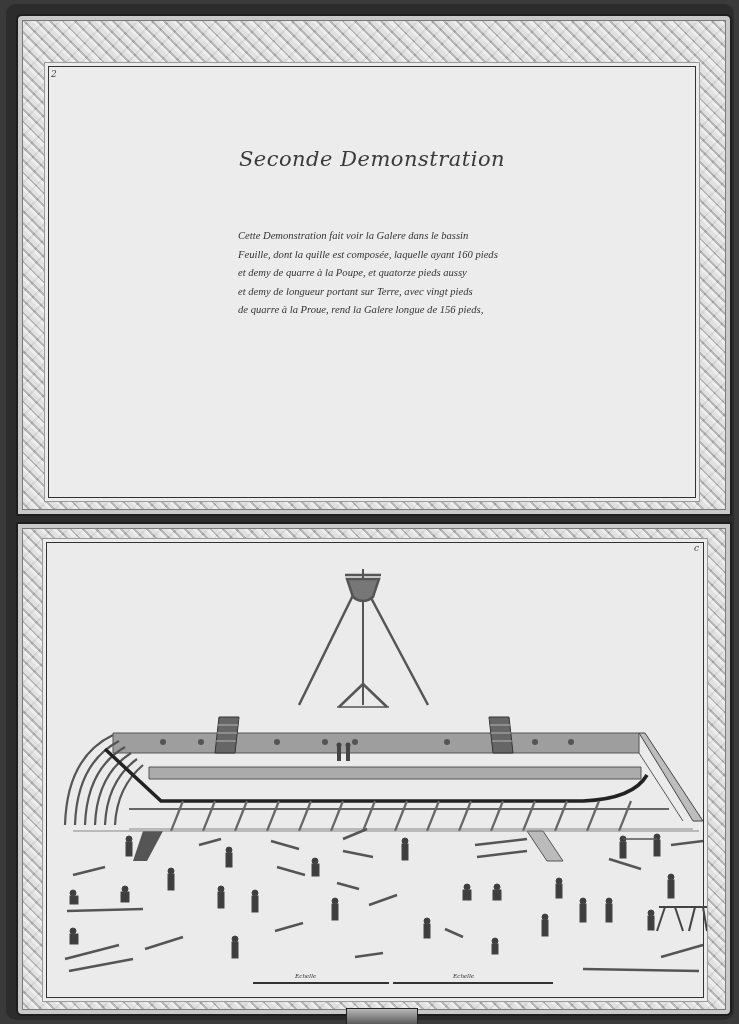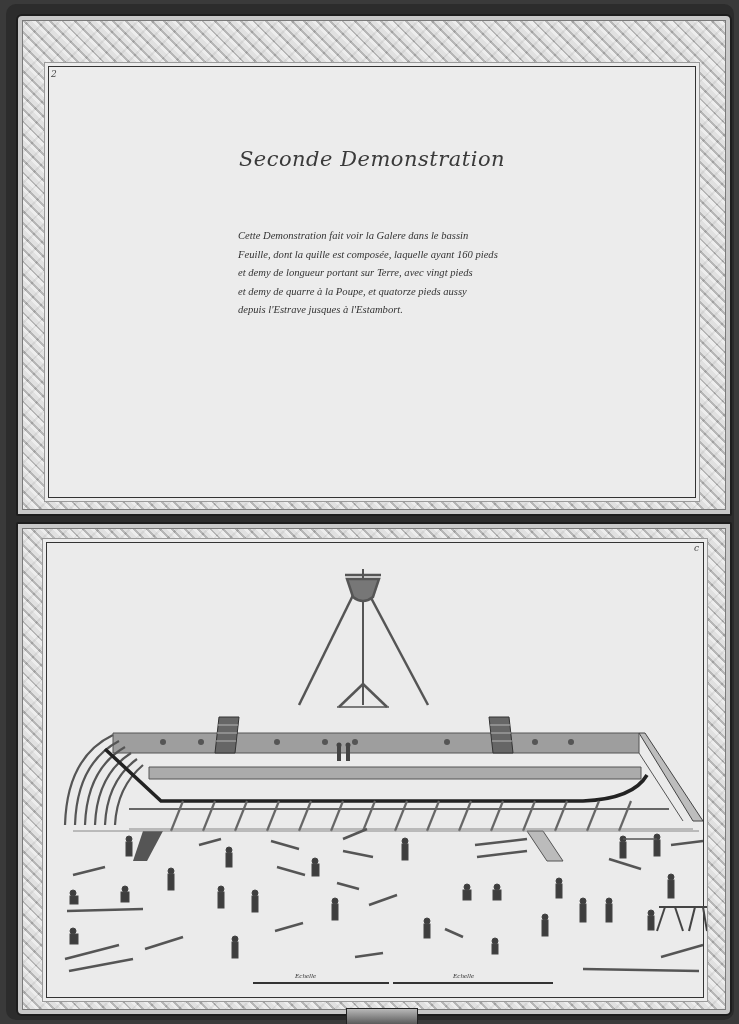--- a/index.html
+++ b/index.html
@@ -66,23 +66,23 @@
 <div class="album">
 
   <div class="page top">
     <div class="ornament"></div>
     <div class="plate">
       <span class="pagenum" style="left:6px;top:6px;">2</span>
       <div class="title">Seconde Demonstration</div>
       <div class="body-text">
         <span class="line">Cette Demonstration fait voir la Galere dans le bassin</span>
         <span class="line">Feuille, dont la quille est composée, laquelle ayant 160 pieds</span>
+        <span class="line">et demy de quarre à la Poupe, et quatorze pieds aussy</span>
         <span class="line">et demy de longueur portant sur Terre, avec vingt pieds</span>
-        <span class="line">et demy de quarre à la Poupe, et quatorze pieds aussy</span>
-        <span class="line">depuis l'Estrave jusques à l'Estambort.</span>
+        <span class="line">de quarre à la Proue, rend la Galere longue de 156 pieds,</span>
       </div>
     </div>
   </div>
 
   <div class="page bottom">
     <div class="ornament"></div>
     <div class="plate">
       <span class="pagenum" style="right:8px;top:4px;">c</span>
 
       <svg class="drawing" viewBox="0 0 664 462">

